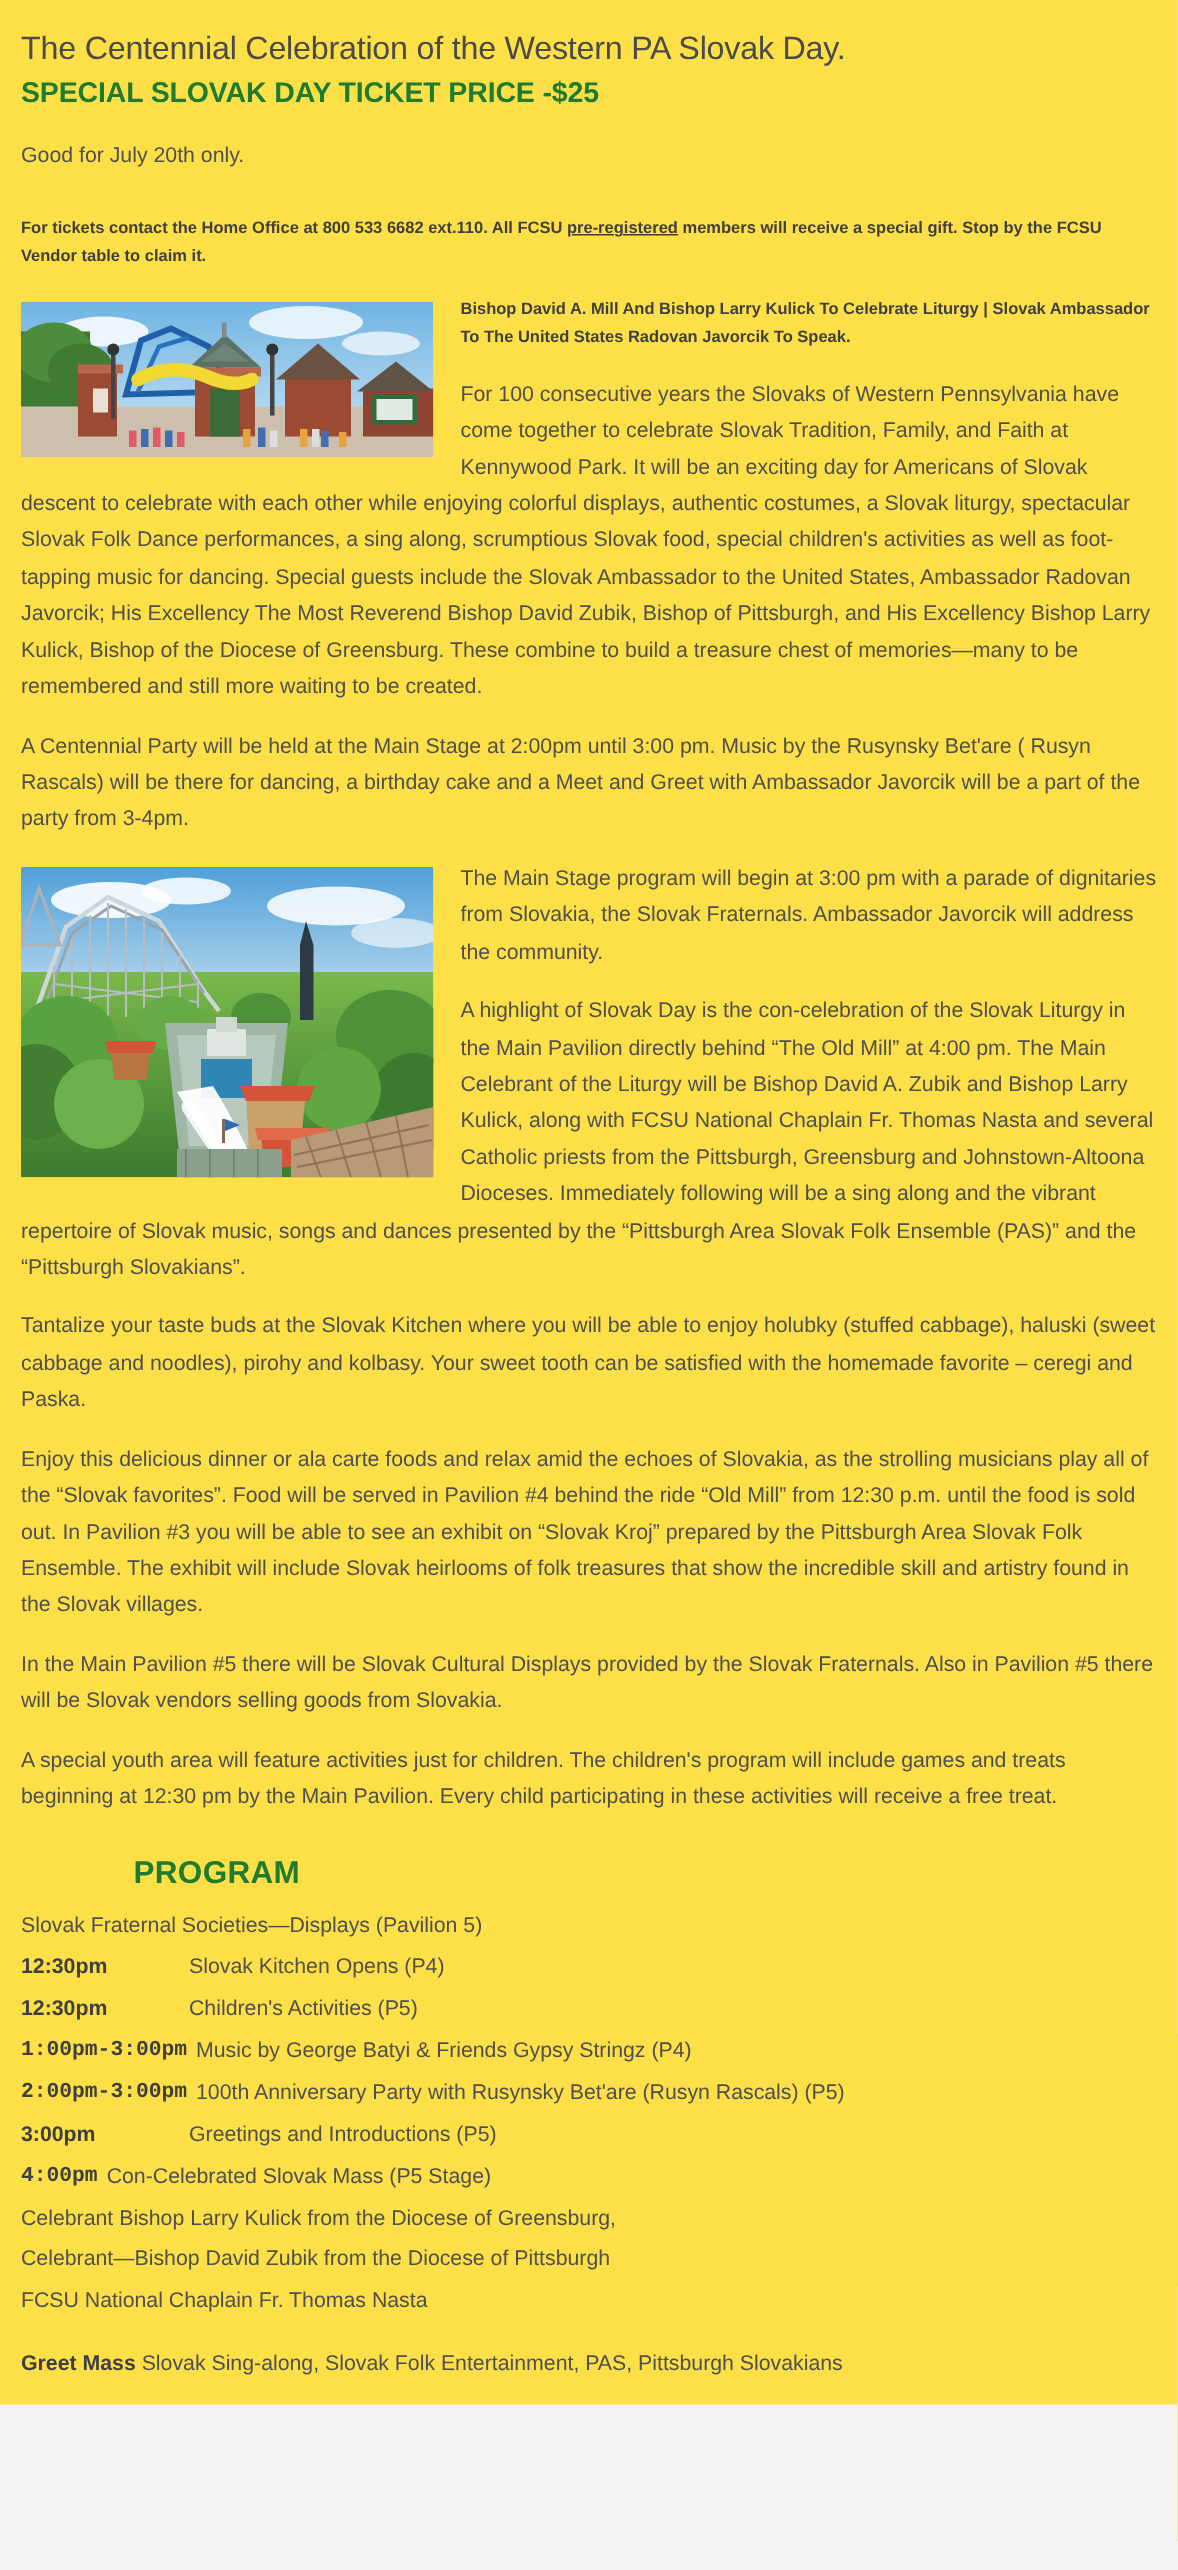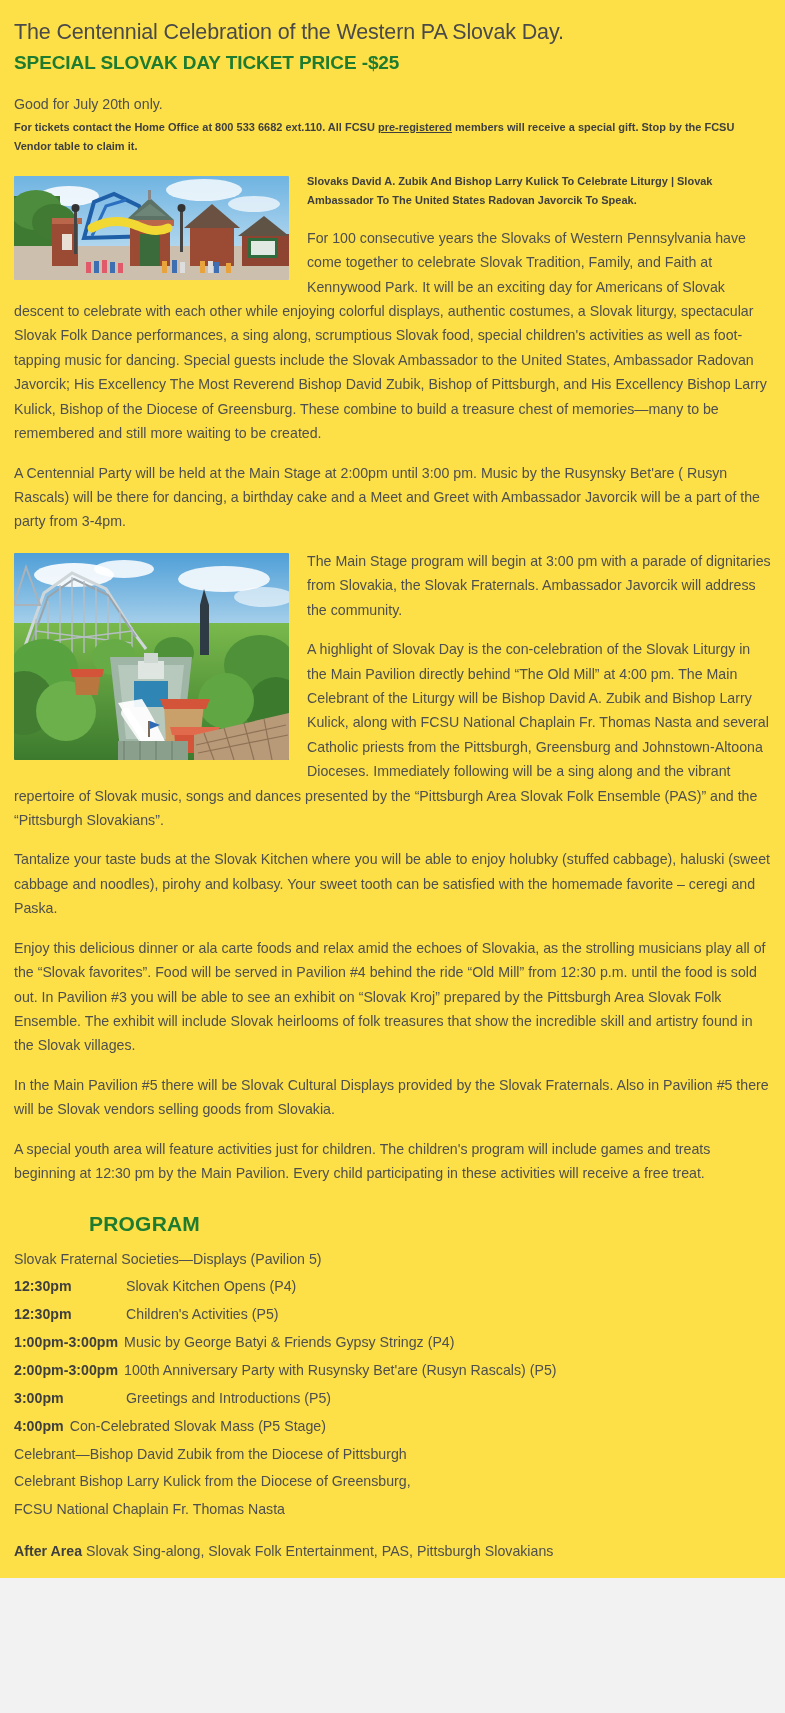--- a/index.html
+++ b/index.html
@@ -38,21 +38,21 @@
     letter-spacing: -0.1px;
   }
 
   p.body-text {
     font-size: 14.2px;
     line-height: 1.72;
     margin: 0 0 15px 0;
     color: #4f4f4f;
   }
   p.tight {
-    margin-bottom: 2px;
+    margin-bottom: 27px;
   }
   .bold {
     font-weight: 700;
     color: #3f3f3f;
   }
   .underline {
     text-decoration: underline;
   }
 
   .float-figure {
@@ -100,21 +100,21 @@
     align-items: center;
     margin-bottom: 4px;
   }
   .sched-row .time {
     font-weight: 700;
     color: #3f3f3f;
     flex: 0 0 auto;
     white-space: nowrap;
   }
   .sched-row.wide .time { min-width: 112px; }
-  .sched-row.narrow .time { min-width: 0; padding-right: 6px; }
+  .sched-row.narrow .time { min-width: 0; padding-right: 6px; font-family: Liberation Mono, monospace; }
   .sched-row .desc {
     color: #4f4f4f;
     flex: 1 1 auto;
   }
   .sched-note {
     color: #4f4f4f;
     margin-bottom: 4px;
   }
   .after-mass {
     margin-top: 18px;
@@ -191,21 +191,21 @@
         </g>
         <g fill="#ddd">
           <rect x="166" y="86" width="5" height="11"></rect>
             <rect x="194" y="85" width="5" height="12"></rect>
         </g>
         <rect x="234" y="62" width="30" height="20" fill="#2f6b3c"></rect>
         <rect x="237" y="65" width="24" height="14" fill="#ffffff" opacity="0.85"></rect>
       </svg>
     </div>
 
-    <p class="lead-bold">Slovaks David A. Zubik And Bishop Larry Kulick To Celebrate Liturgy | Slovak Ambassador To The United States Radovan Javorcik To Speak.</p>
+    <p class="lead-bold">Bishop David A. Mill And Bishop Larry Kulick To Celebrate Liturgy | Slovak Ambassador To The United States Radovan Javorcik To Speak.</p>
     <p class="body-text">For 100 consecutive years the Slovaks of Western Pennsylvania have come together to celebrate Slovak Tradition, Family, and Faith at Kennywood Park. It will be an exciting day for Americans of Slovak descent to celebrate with each other while enjoying colorful displays, authentic costumes, a Slovak liturgy, spectacular Slovak Folk Dance performances, a sing along, scrumptious Slovak food, special children's activities as well as foot-tapping music for dancing. Special guests include the Slovak Ambassador to the United States, Ambassador Radovan Javorcik; His Excellency The Most Reverend Bishop David Zubik, Bishop of Pittsburgh, and His Excellency Bishop Larry Kulick, Bishop of the Diocese of Greensburg. These combine to build a treasure chest of memories—many to be remembered and still more waiting to be created.</p>
   </div>
 
   <p class="body-text">A Centennial Party will be held at the Main Stage at 2:00pm until 3:00 pm. Music by the Rusynsky Bet'are ( Rusyn Rascals) will be there for dancing, a birthday cake and a Meet and Greet with Ambassador Javorcik will be a part of the party from 3-4pm.</p>
 
   <div class="clearfix">
     <div class="float-figure img2">
       <svg viewBox="0 0 275 207" preserveAspectRatio="none" role="img">
         <defs>
           <linearGradient id="sky2" x1="0" y1="0" x2="0" y2="1">
@@ -316,21 +316,21 @@
         <div class="sched-row wide">
           <span class="time">3:00pm</span>
           <span class="desc">Greetings and Introductions (P5)</span>
         </div>
         <div class="sched-row narrow">
           <span class="time">4:00pm</span>
           <span class="desc">Con-Celebrated Slovak Mass (P5 Stage)</span>
         </div>
       </div>
     <div id="program-notes">
+        <div class="sched-note">Celebrant Bishop Larry Kulick from the Diocese of Greensburg,</div>
         <div class="sched-note">Celebrant—Bishop David Zubik from the Diocese of Pittsburgh</div>
-        <div class="sched-note">Celebrant Bishop Larry Kulick from the Diocese of Greensburg,</div>
         <div class="sched-note">FCSU National Chaplain Fr. Thomas Nasta</div>
       </div>
   </div>
 
-  <div class="after-mass"><span class="bold">After Area</span><span> Slovak Sing-along, Slovak Folk Entertainment, PAS, Pittsburgh Slovakians</span></div>
+  <div class="after-mass"><span class="bold">Greet Mass</span><span> Slovak Sing-along, Slovak Folk Entertainment, PAS, Pittsburgh Slovakians</span></div>
 
 </div>
 
 </body></html>

